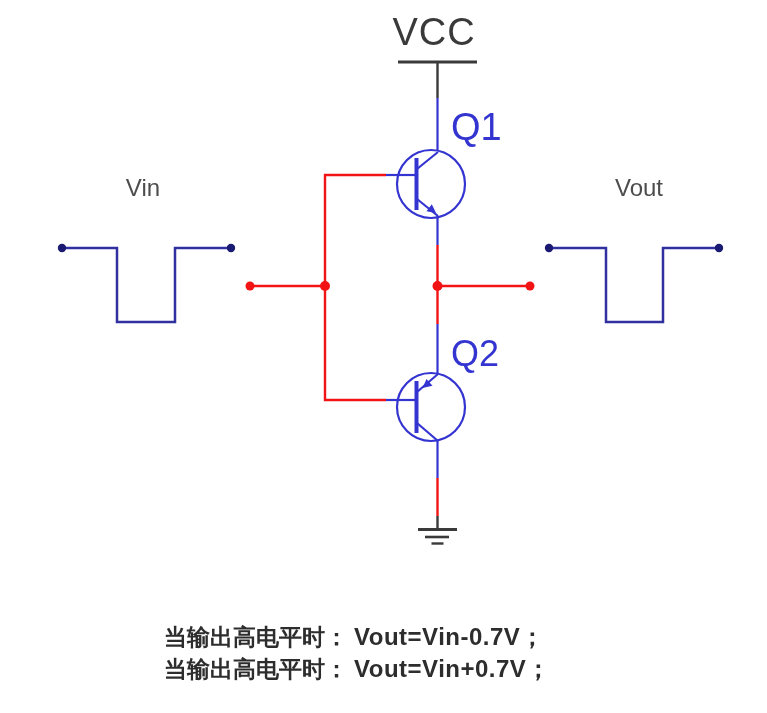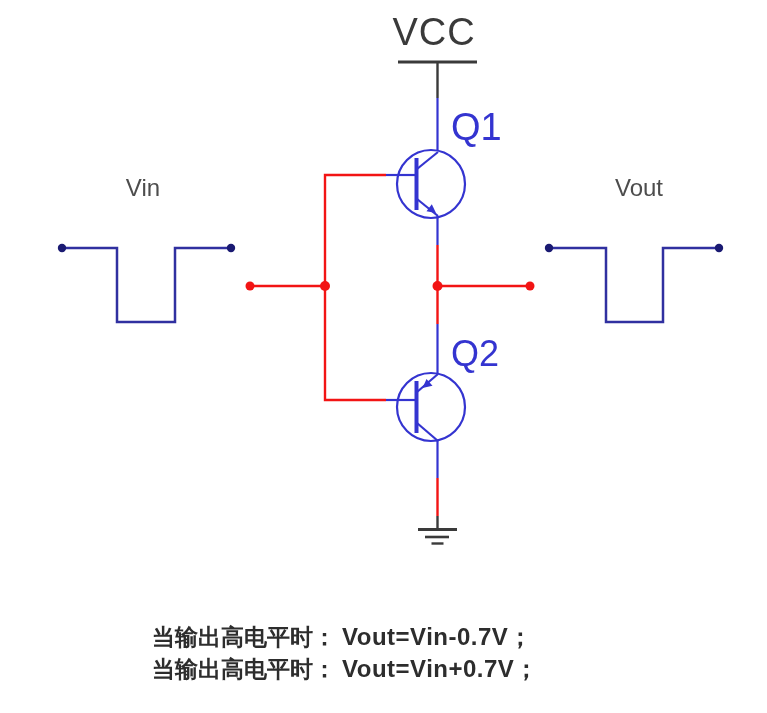--- a/index.html
+++ b/index.html
@@ -13,21 +13,21 @@
   .dev{stroke:#3434d0;fill:none;stroke-width:2.2;}
   .dev-bar{stroke:#3434d0;fill:none;stroke-width:4;}
   .dev-fill{fill:#3434d0;stroke:none;}
   .dev-text{fill:#3434d0;}
   .wire{stroke:#f21414;fill:none;stroke-width:2.4;}
   .wire-dot{fill:#f21414;stroke:none;}
   .wave{stroke:#3030a0;fill:none;stroke-width:2.5;}
   .wave-dot{fill:#1a1a72;stroke:none;}
   .gray-text{fill:#4d4d4d;}
   .annotation{
-    position:absolute;left:152px;top:621px;
+    position:absolute;left:164px;top:621px;
     color:#2d2d2d;font-size:23px;font-weight:700;line-height:32px;white-space:nowrap;
   }
   .annotation .formula{font-size:24px;margin-left:6px;letter-spacing:0.5px;}
 </style>
 </head>
 <body>
 
 <div class="stage">
 
   <svg width="767" height="713" viewBox="0 0 767 713">

